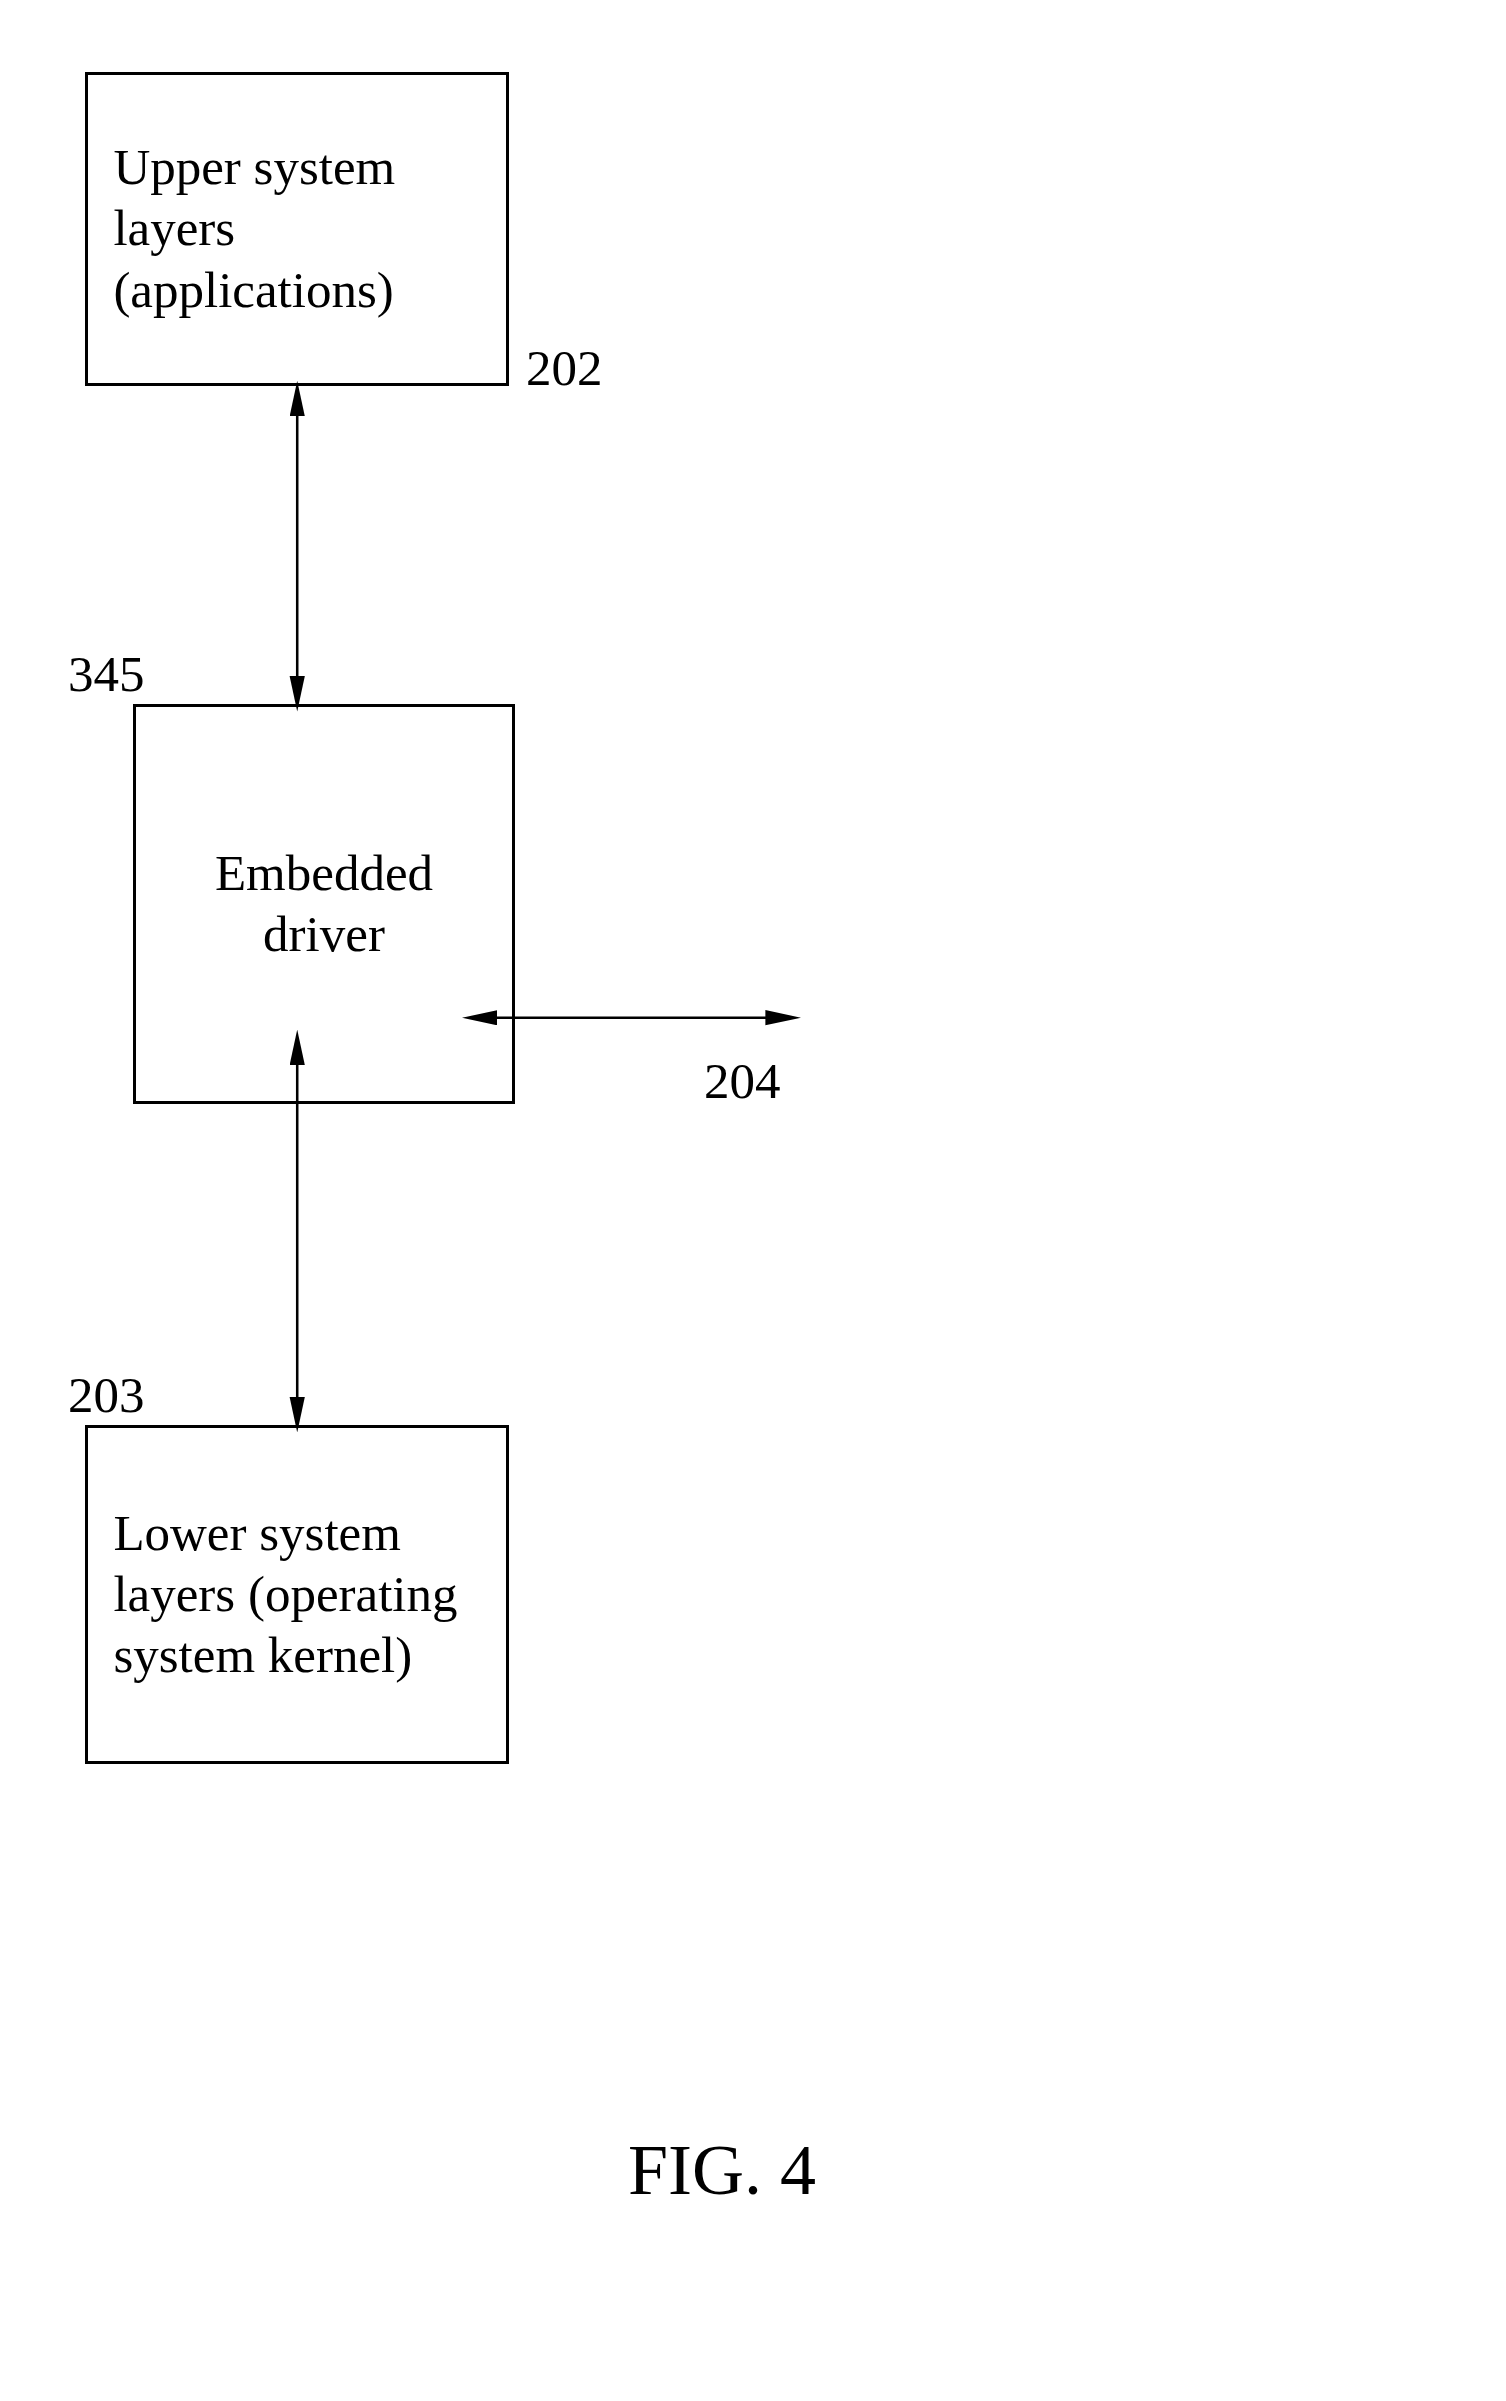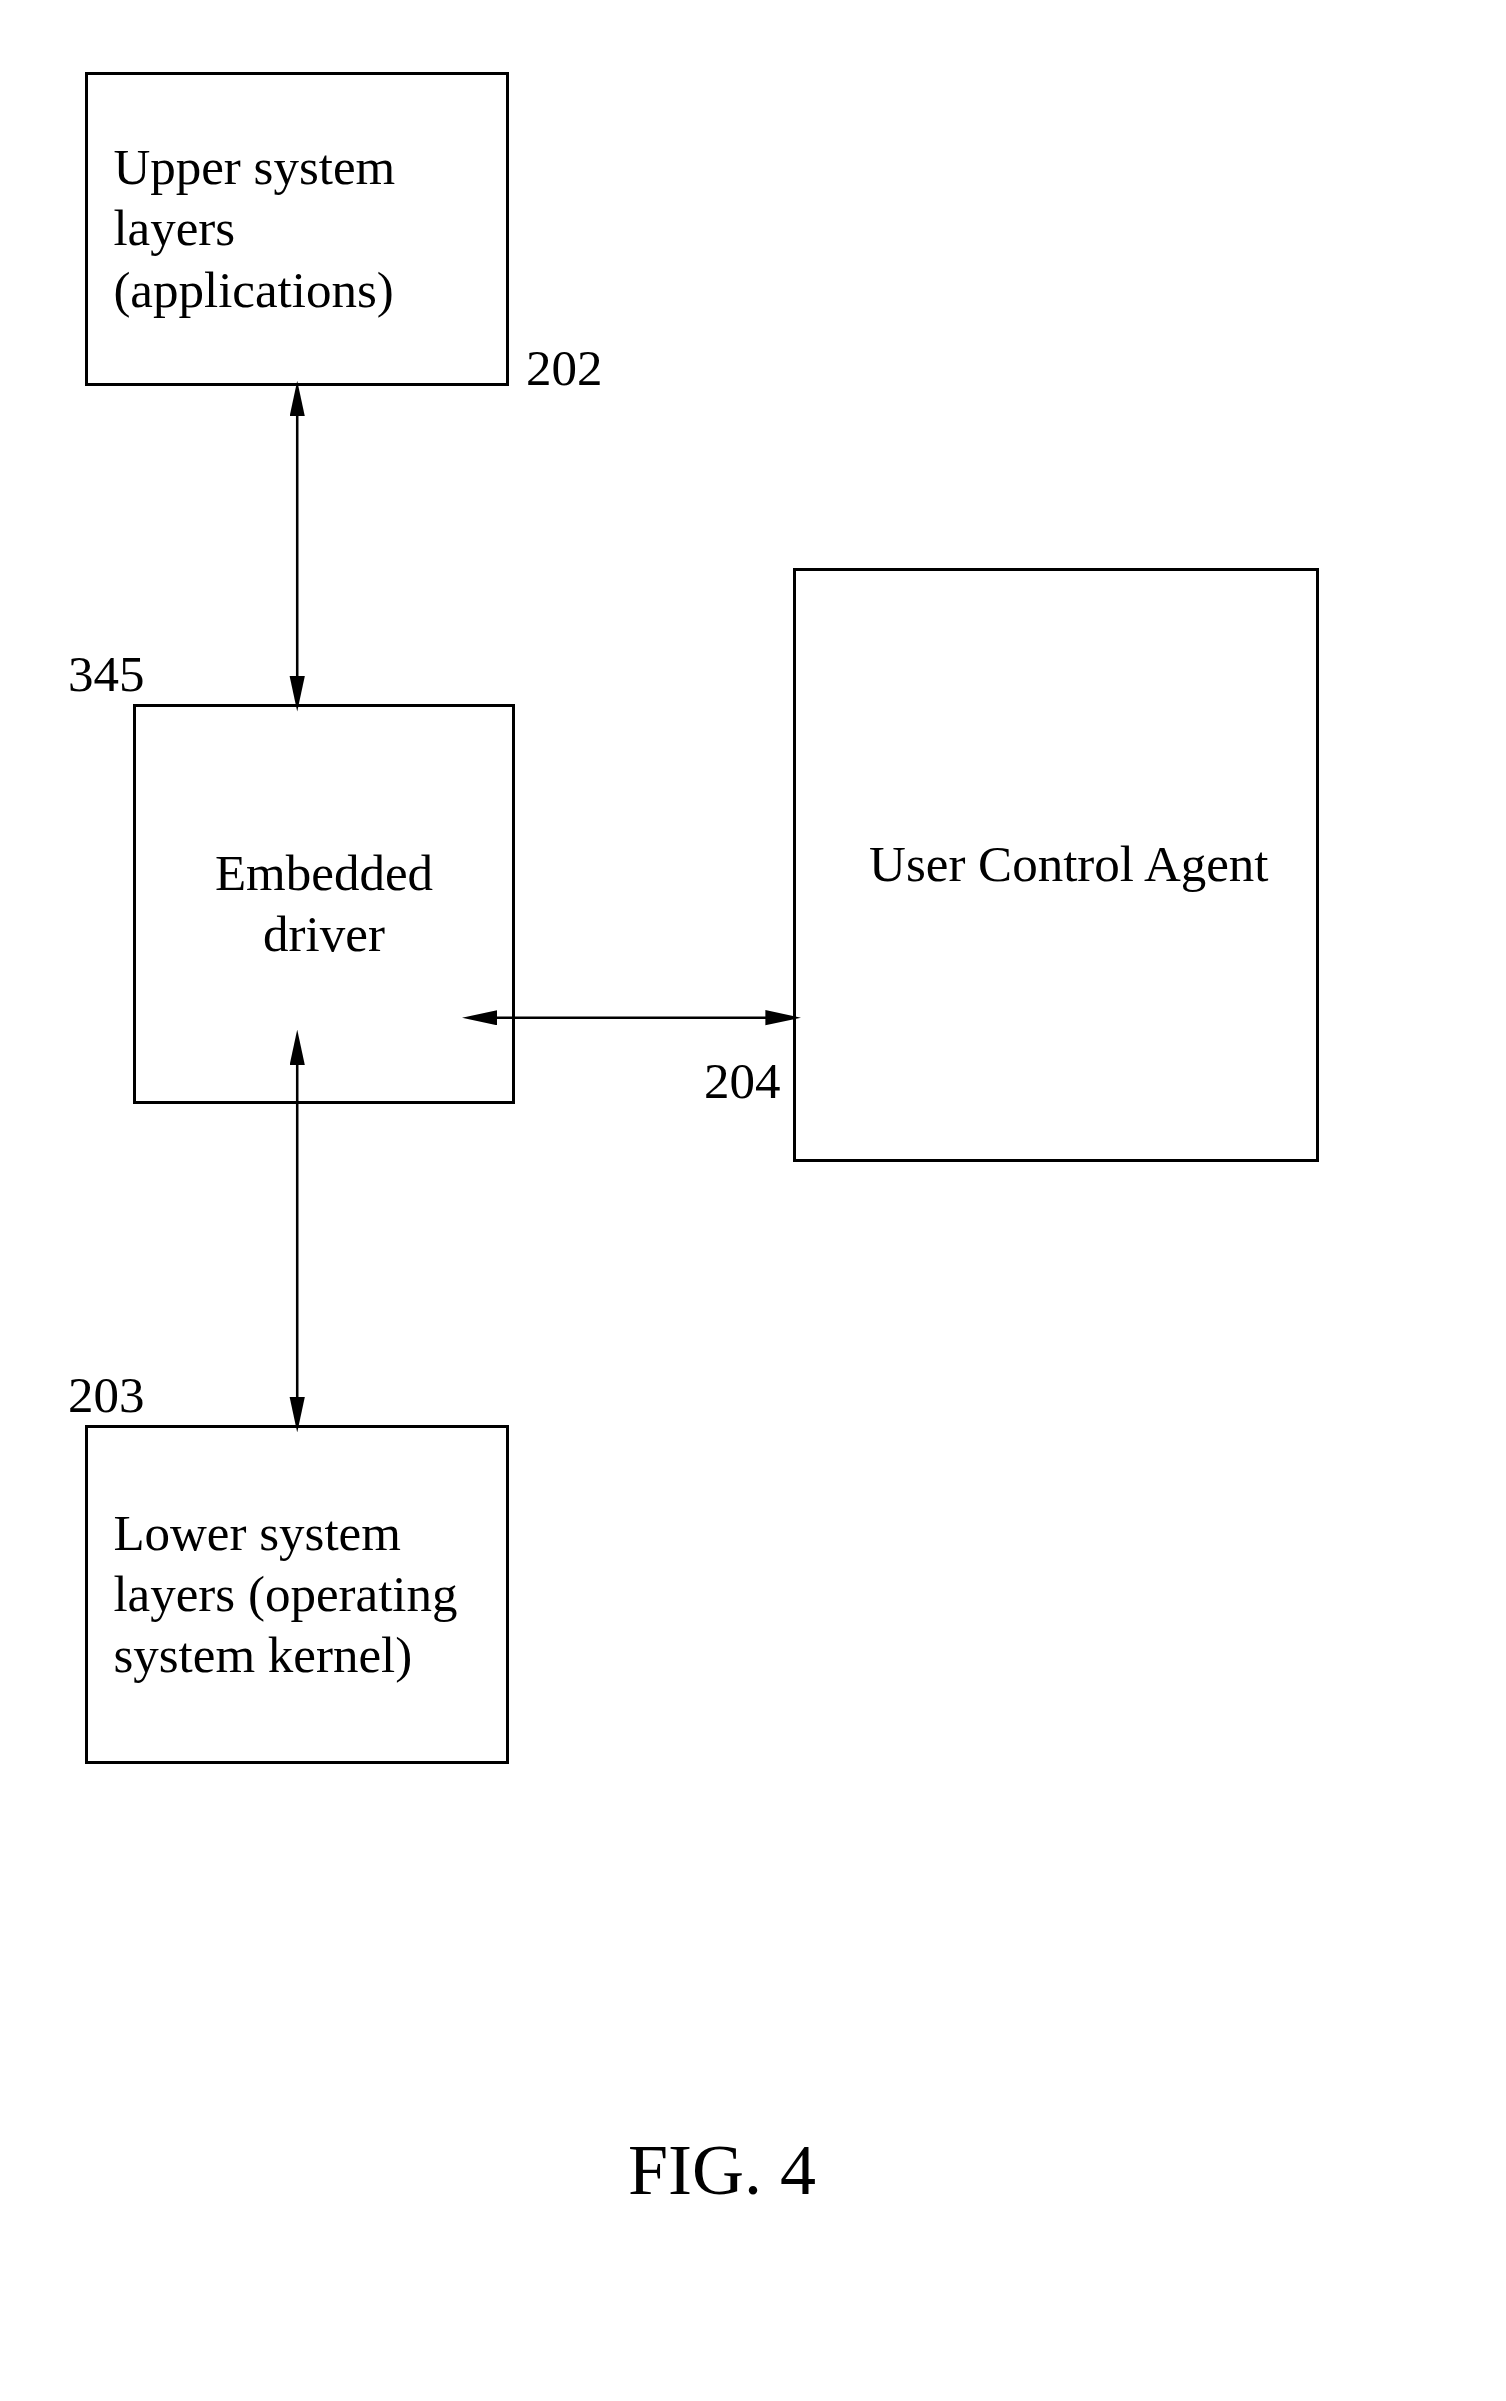--- a/index.html
+++ b/index.html
@@ -60,23 +60,20 @@
   <div class="box center-text" style="left:85px; top:704px; width:382px; height:400px;margin-left:48px;">
     <span>Embedded driver</span>
   </div>
   <div class="label" style="left:68px; top:645px;">345</div>
 
   <div class="box" style="left:85px; top:1425px; width:424px; height:339px;">
     <span>Lower system layers (operating system kernel)</span>
   </div>
   <div class="label" style="left:68px; top:1366px;">203</div>
 
-  <div class="box" style="left:793px; top:568px; width:526px; height:594px; padding-left:51px;">
-    <span>User Control Agent</span>
-  </div>
   <div class="label" style="left:704px; top:1052px;">204</div>
 
   <svg class="connector" style="left:0; top:0;" width="1507" height="2401" viewBox="0 0 1776 2831">
     <defs>
       <marker id="arrowU" markerWidth="14" markerHeight="14" refX="7" refY="3" orient="auto" markerUnits="strokeWidth">
         <path d="M0,0 L14,3 L0,6 Z" fill="#000"></path>
       </marker>
       <marker id="arrowUrev" markerWidth="14" markerHeight="14" refX="7" refY="3" orient="auto-start-reverse" markerUnits="strokeWidth">
         <path d="M0,0 L14,3 L0,6 Z" fill="#000"></path>
       </marker>

